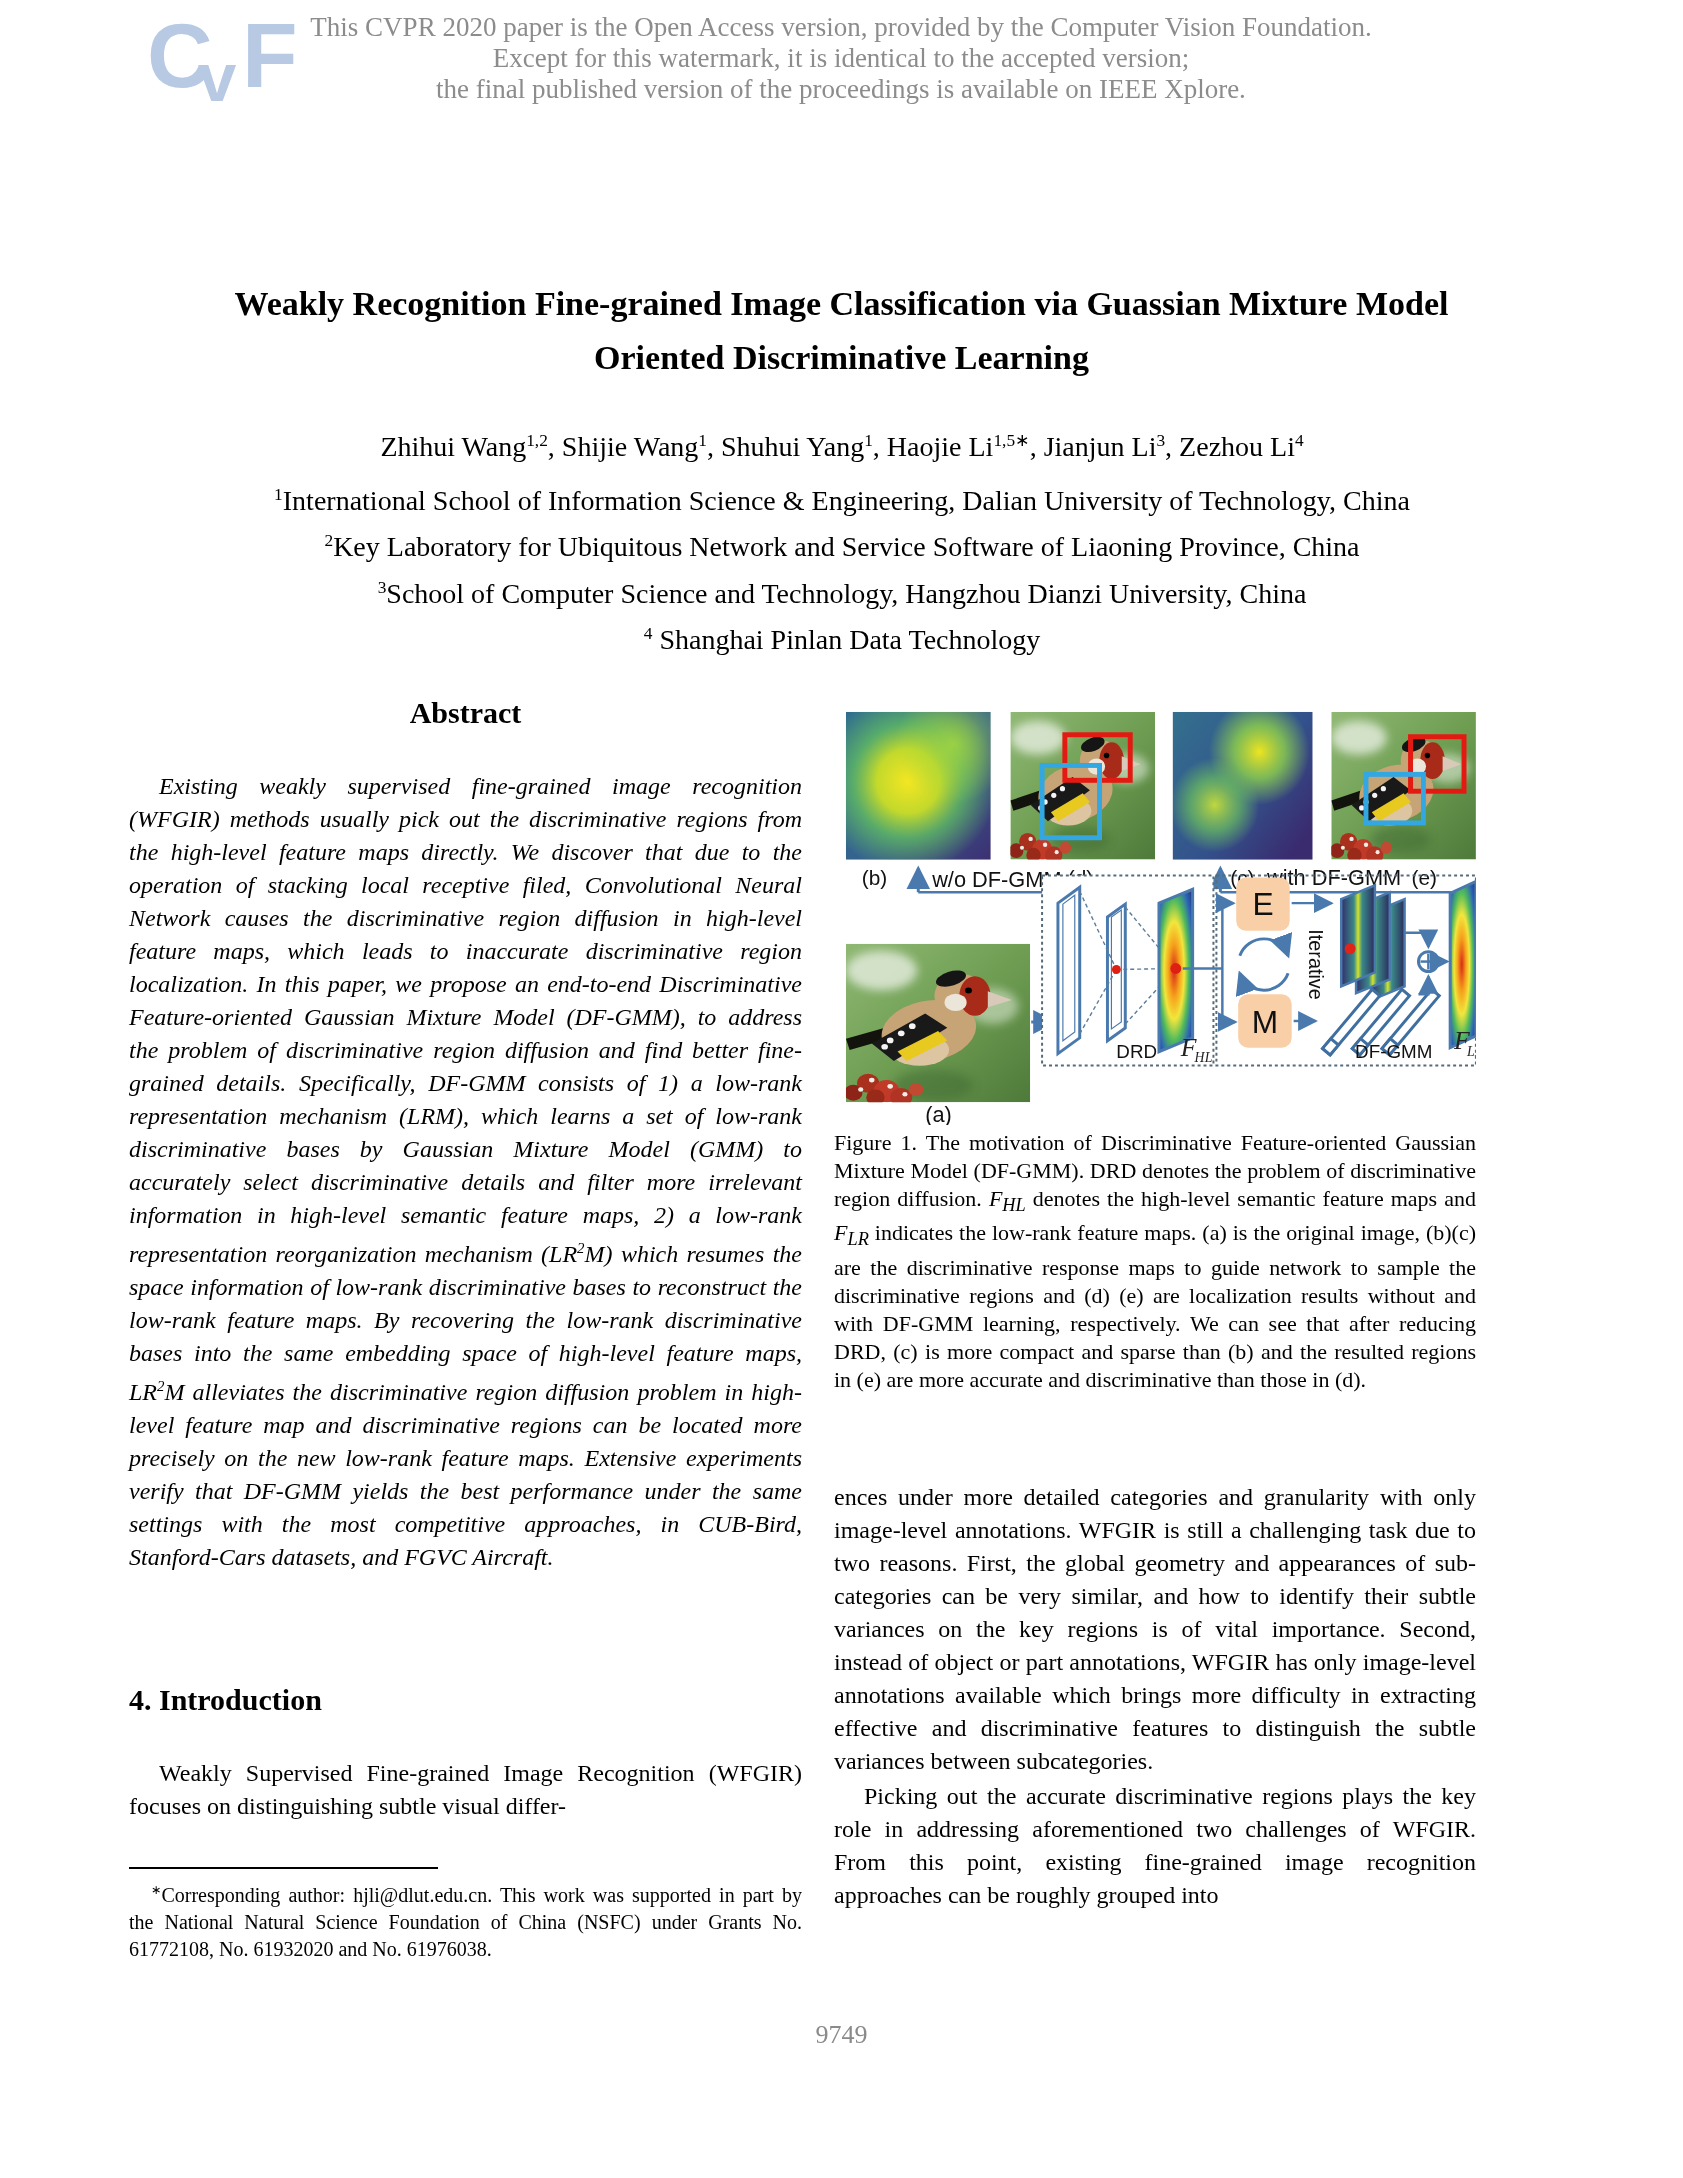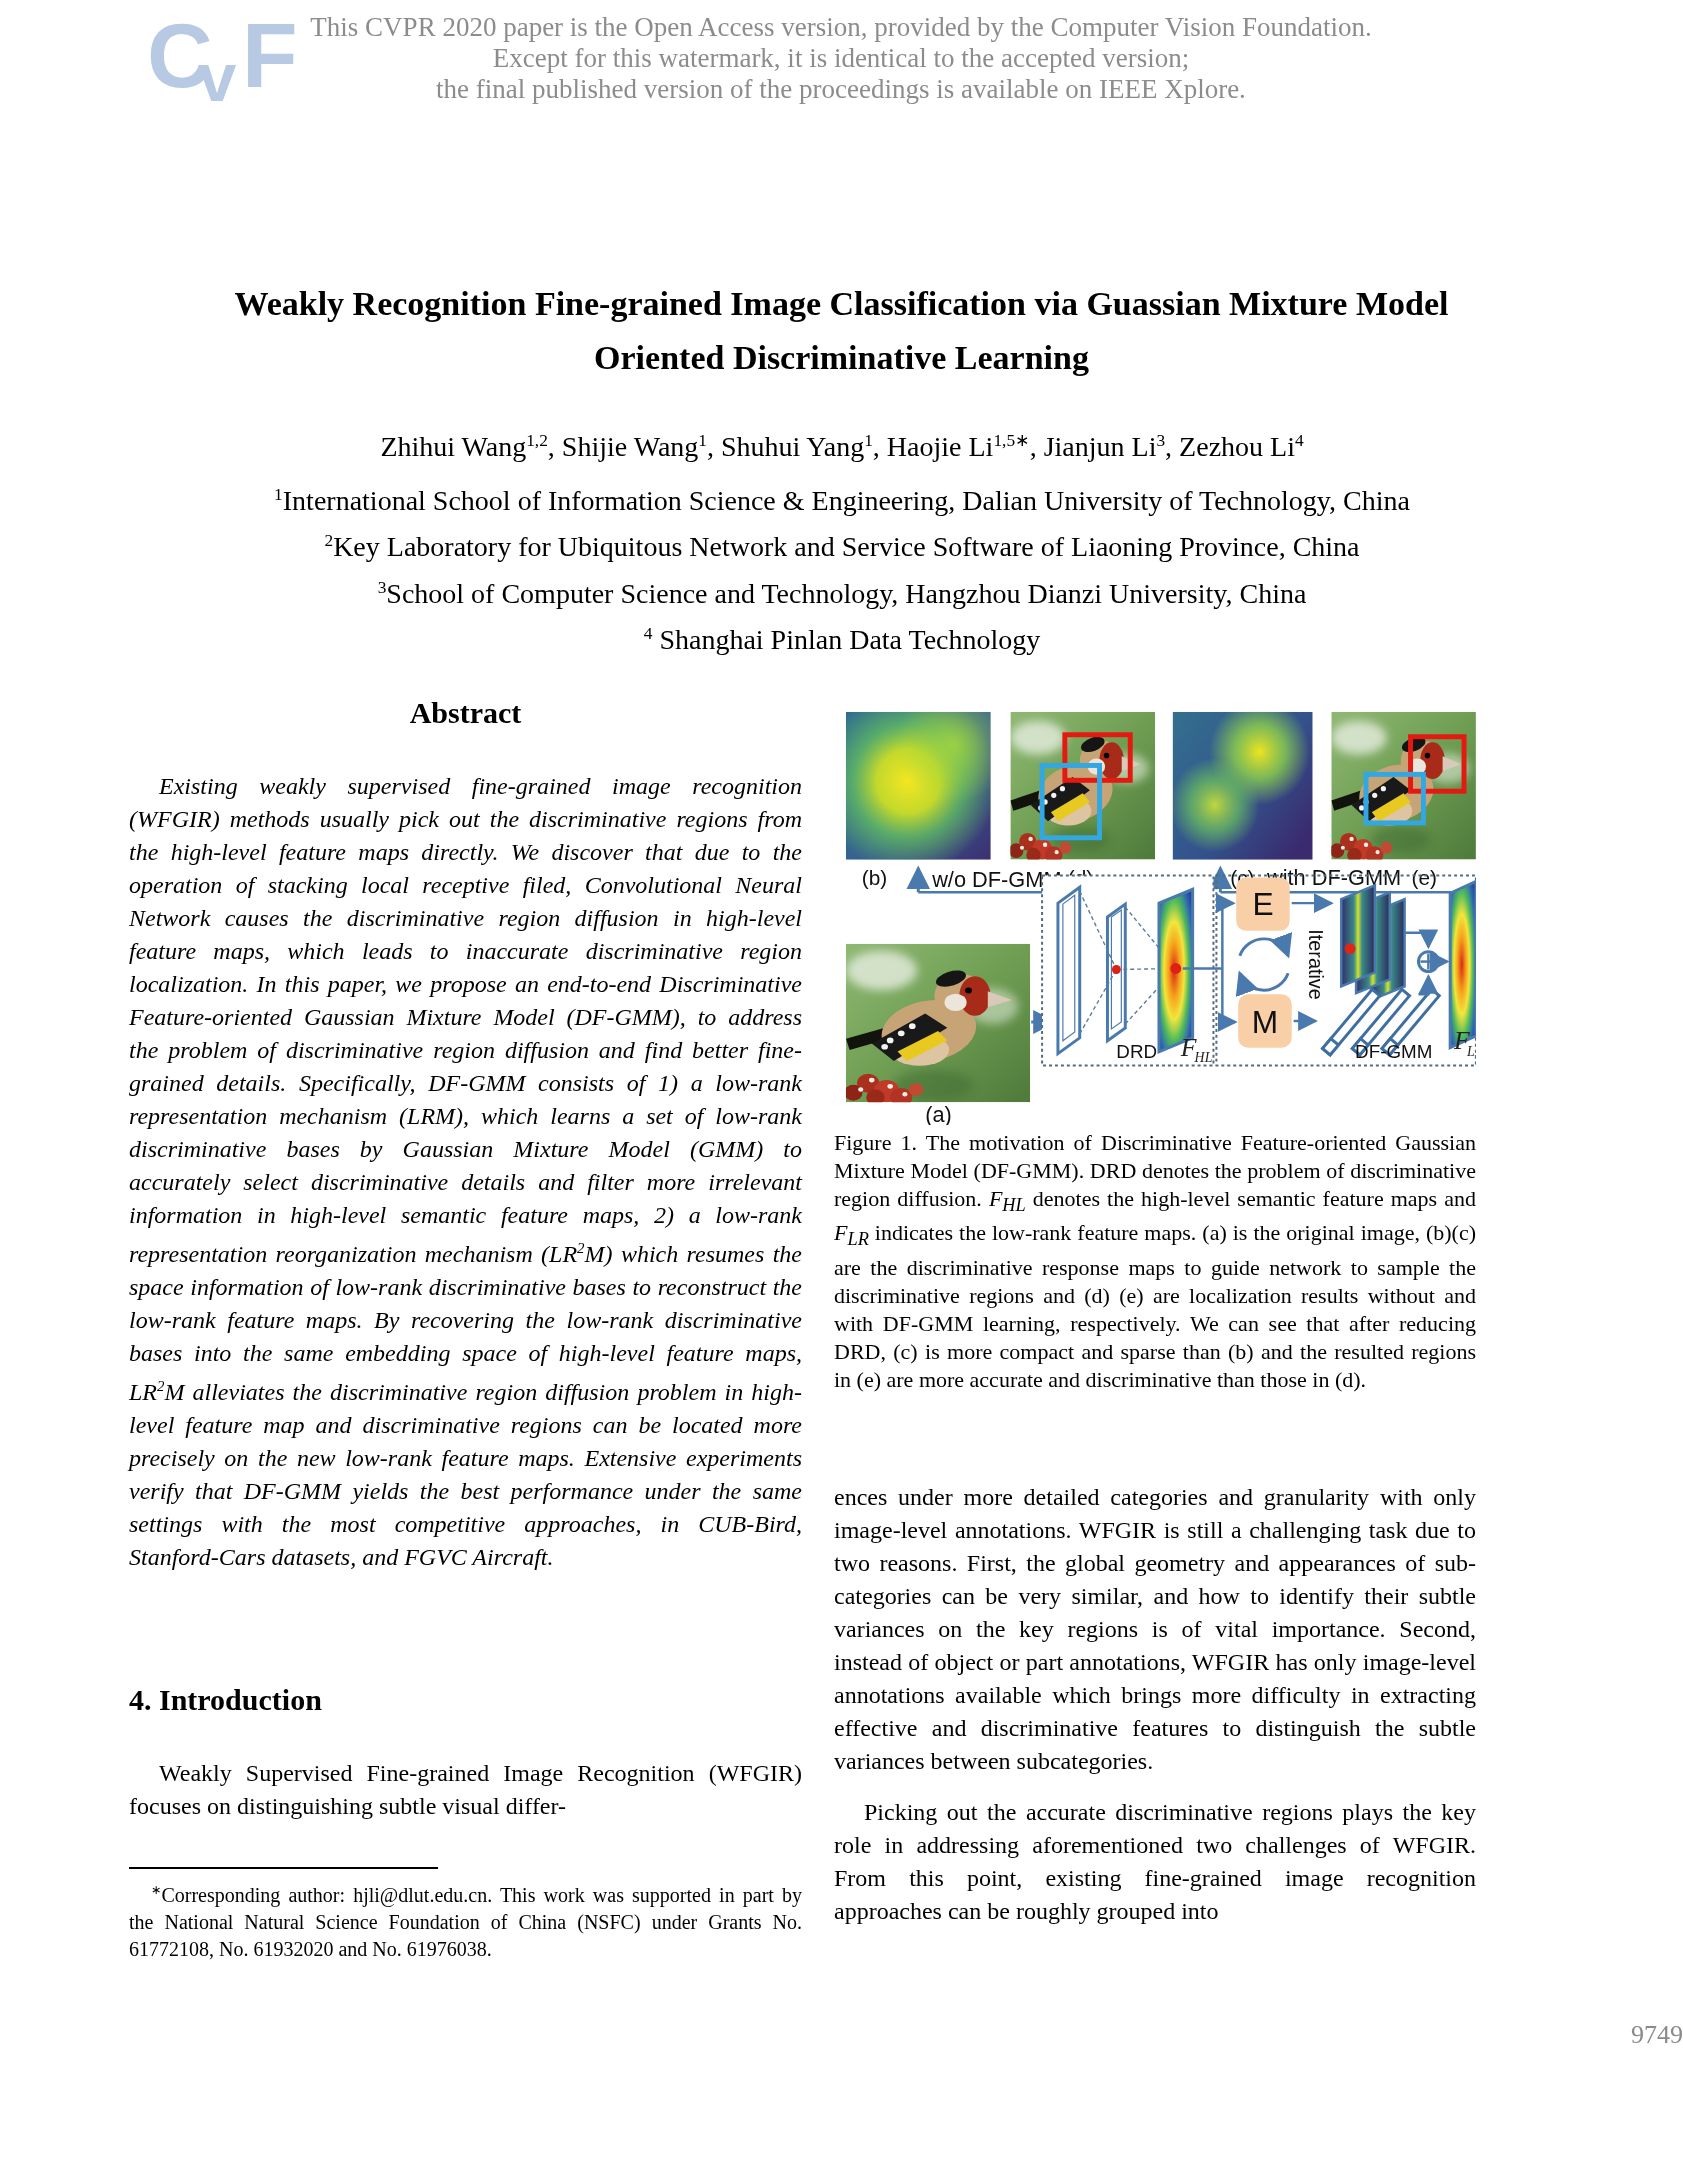--- a/index.html
+++ b/index.html
@@ -34,23 +34,23 @@
   .fn-rule { width:309px; border-top:2px solid #000; margin:0 0 8px 0; }
   .fn-text { font-size:20px; line-height:27px; text-align:justify; text-indent:22px; }
 
   
   .figure-wrap { position:absolute; left:834px; top:709px; width:642px; height:416px; }
   .fig-caption { position:absolute; left:834px; top:1129px; width:642px;
                  font-size:22px; line-height:28px; text-align:justify; }
   .rc-body { position:absolute; left:834px; top:1481px; width:642px;
              font-size:24px; line-height:33px; text-align:justify; }
   .rc-body p { margin:0; }
-  .rc-body p + p { text-indent:30px; margin-top:18px; }
-
-  .pageno { position:absolute; top:2020px; left:0; right:0; text-align:right;
+  .rc-body p + p { text-indent:30px; margin-top:2px; }
+
+  .pageno { position:absolute; top:2020px; left:0; right:0; text-align:center;
             color:#8a8a8a; font-size:26px; }
 
   svg text { font-family:"Liberation Sans", sans-serif; }
   svg .mathF { font-family:"Liberation Serif", serif; font-style:italic; }
 </style>
 </head>
 <body>
 
 <div class="page">
 

